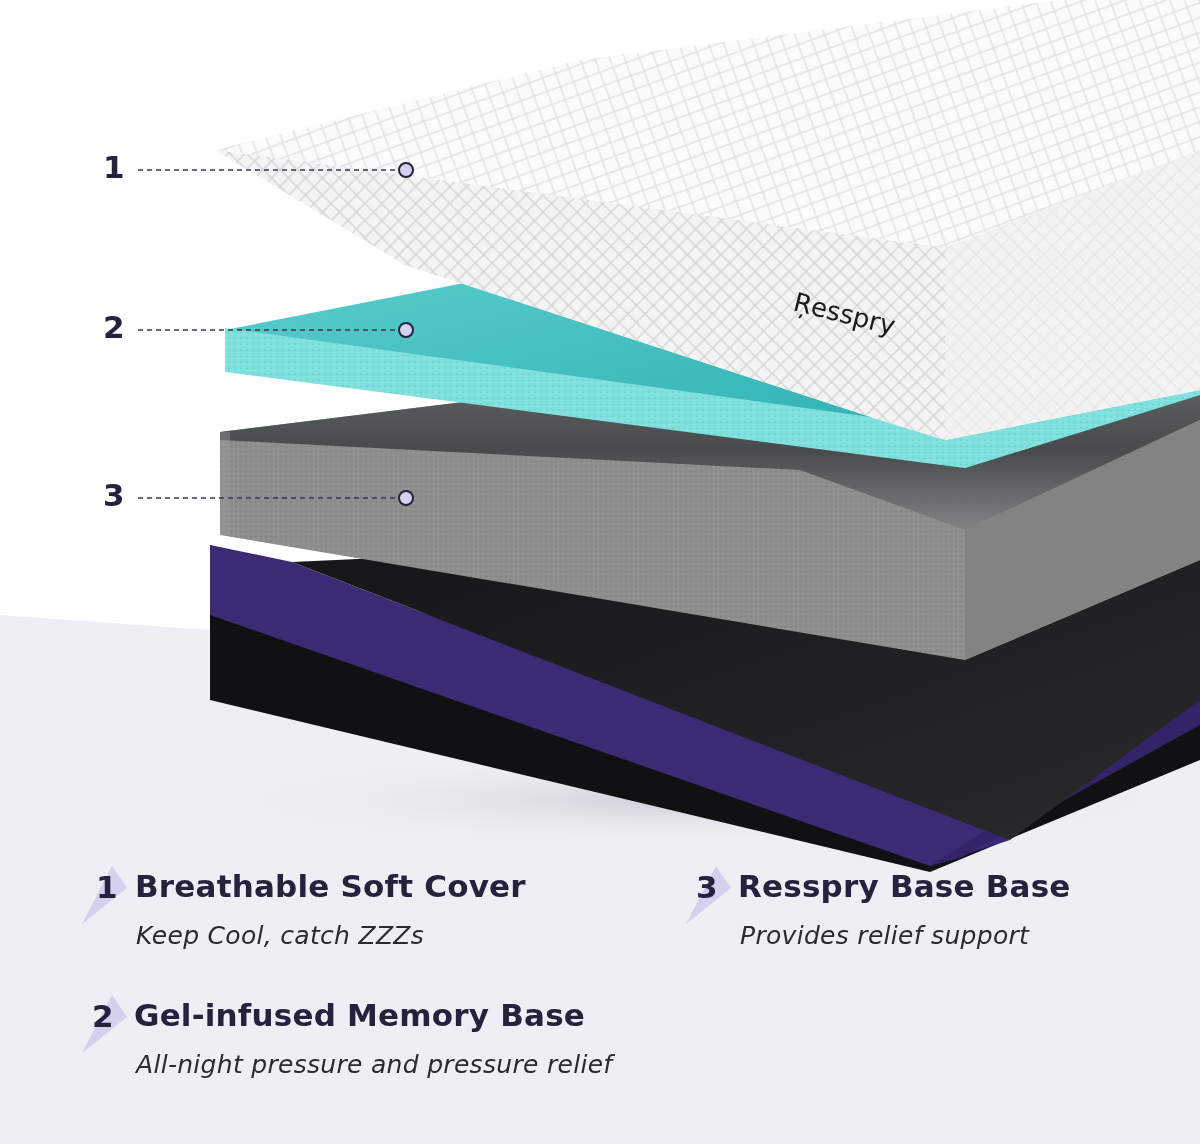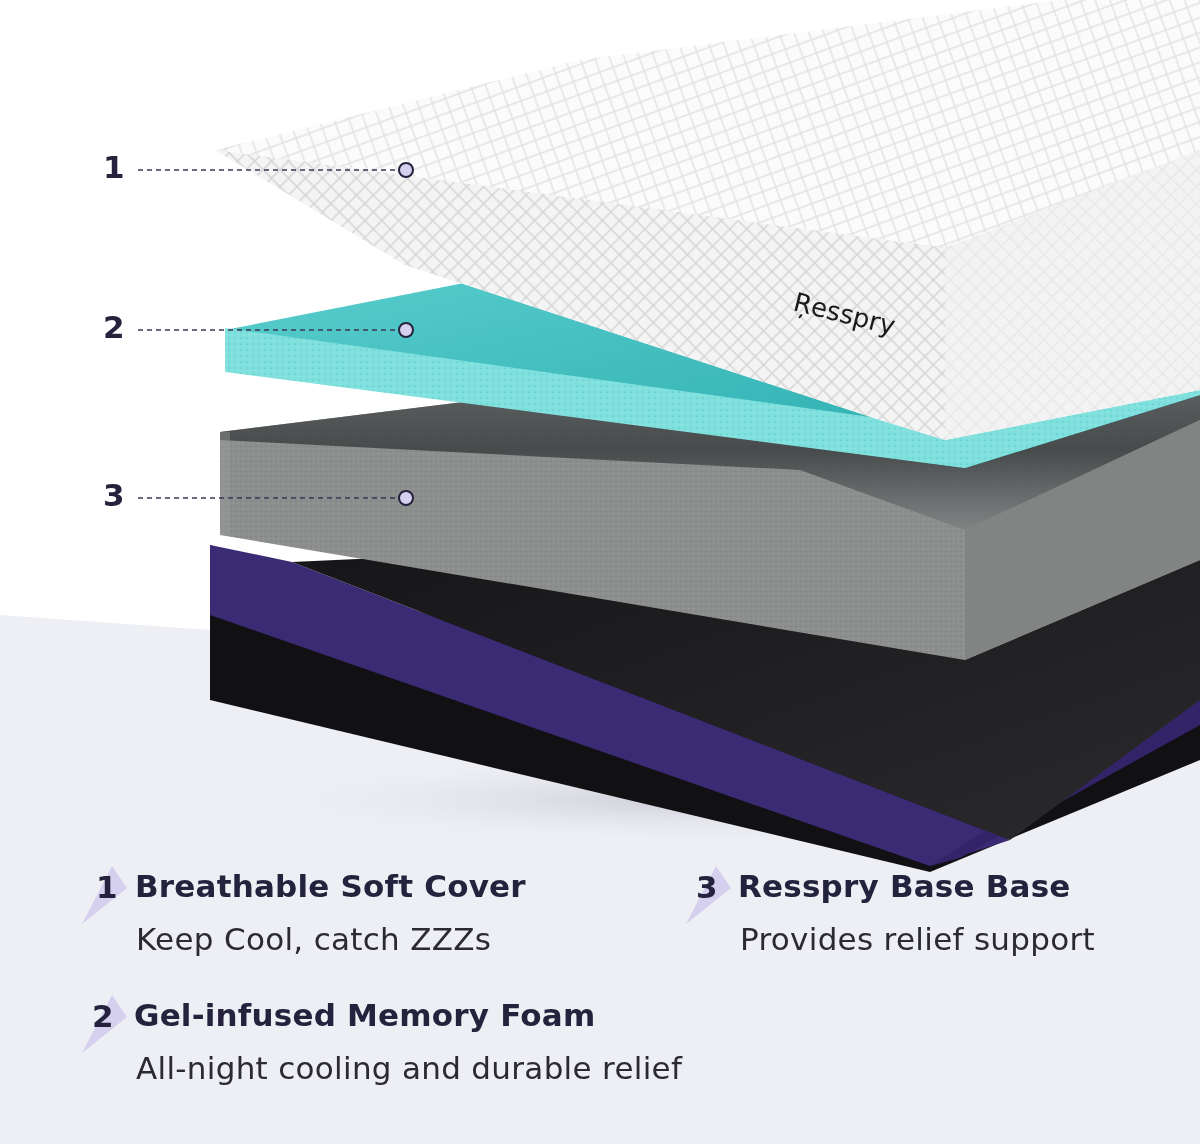--- a/index.html
+++ b/index.html
@@ -27,22 +27,23 @@
   }
   .feature-title {
     position: absolute; top: 3px; white-space: nowrap;
     font-family: "DejaVu Sans", sans-serif; font-weight: bold;
     font-size: 31px; color: #25223d; line-height: 1.1;
     letter-spacing: 0.2px;
   }
   .feature-sub {
     position: absolute; top: 56px; white-space: nowrap;
     font-family: "DejaVu Sans", sans-serif;
-    font-size: 31px; color: #2b2a33; line-height: 1.1;
+    font-size: 25px; color: #2b2a33; line-height: 1.1;
     letter-spacing: 0.3px;
+    font-style: italic;
   }
 </style>
 </head>
 <body>
 
 <div class="scene">
   <svg width="1200" height="1144" viewBox="0 0 1200 1144" xmlns="http://www.w3.org/2000/svg">
     <defs>
       <pattern id="knit" width="14" height="14" patternUnits="userSpaceOnUse" patternTransform="rotate(-20)">
         <rect width="14" height="14" fill="#fbfbfb"></rect>
@@ -126,22 +127,22 @@
     <div class="feature-num" style="left:14px;">1</div>
     <div class="feature-title" style="left:53px;">Breathable Soft Cover</div>
     <div class="feature-sub" style="left:54px;">Keep Cool, catch ZZZs</div>
   </div>
 
   <div class="feature" style="left:82px; top:995px;">
     <svg class="feature-badge" viewBox="0 0 50 60">
         <polygon points="30,0 45,22 0,58" fill="#d4d0ee"></polygon>
       </svg>
     <div class="feature-num" style="left:10px;">2</div>
-    <div class="feature-title" style="left:52px;">Gel-infused Memory Foam</div>
-    <div class="feature-sub" style="left:54px;">All-night cooling and durable relief</div>
+    <div class="feature-title" style="left:52px;">Gel-infused Memory Base</div>
+    <div class="feature-sub" style="left:54px;">All-night pressure and pressure relief</div>
   </div>
 
   <div class="feature" style="left:686px; top:866px;">
     <svg class="feature-badge" viewBox="0 0 50 60">
         <polygon points="30,0 45,22 0,58" fill="#d4d0ee"></polygon>
       </svg>
     <div class="feature-num" style="left:10px;">3</div>
     <div class="feature-title" style="left:52px;">Resspry Base Base</div>
     <div class="feature-sub" style="left:54px;">Provides relief support</div>
   </div>

